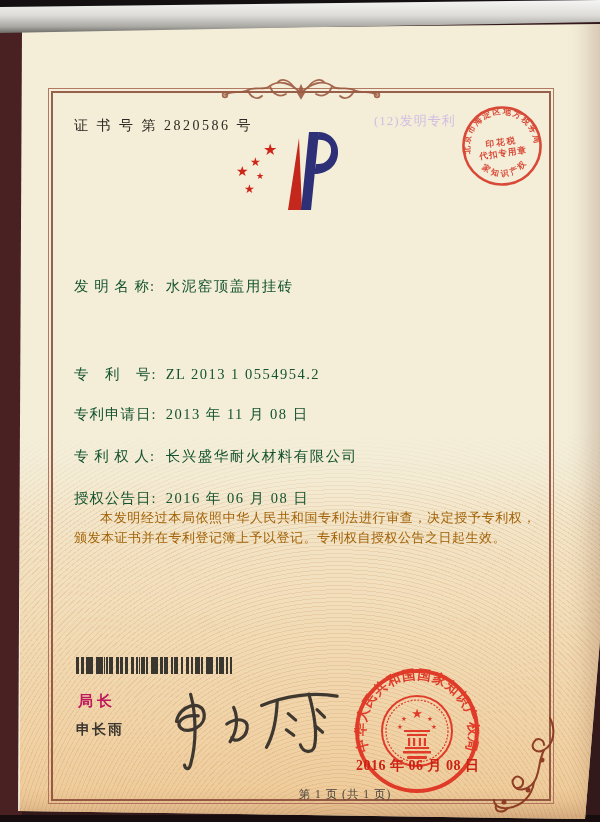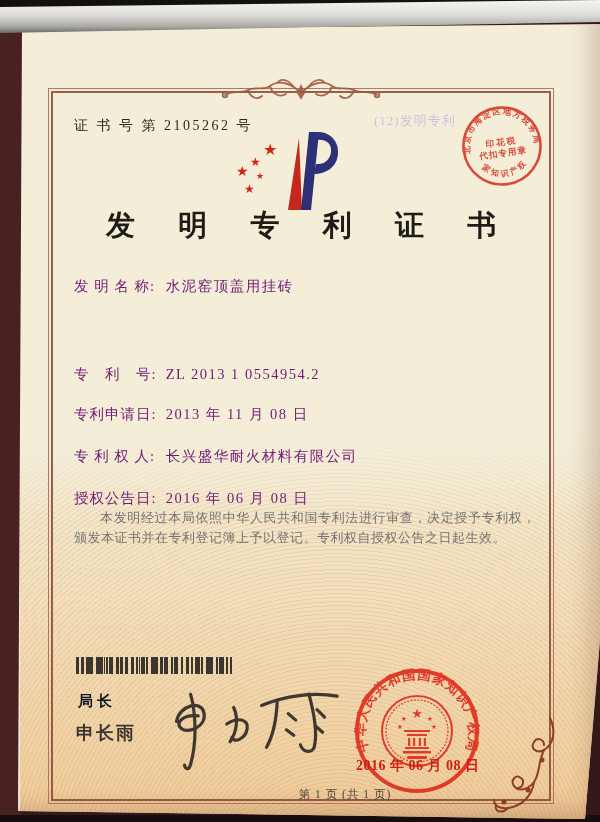--- a/index.html
+++ b/index.html
@@ -24,33 +24,33 @@
     -webkit-mask-image:linear-gradient(180deg,transparent 0,#000 22%);
     mask-image:linear-gradient(180deg,transparent 0,#000 22%);}
   
   .frame{position:absolute;left:48px;top:88px;width:506px;height:716px;border:1px solid rgba(170,107,85,.9);}
   .frame-inner{position:absolute;inset:2px;border:2px solid rgba(134,70,52,.85);}
   
   .cert-no{position:absolute;left:74px;top:117px;font-size:14px;letter-spacing:2.5px;color:#2c2822;}
   .watermark{position:absolute;left:374px;top:112px;font-size:13px;color:#8b5cf6;opacity:.33;letter-spacing:1px;}
   .title{position:absolute;left:48px;top:206px;width:506px;text-align:center;font-size:29px;font-weight:700;
     letter-spacing:18px;text-indent:18px;color:#1f1c18;}
-  .row{position:absolute;left:74px;font-size:14.5px;color:#701a75;white-space:nowrap;}
+  .row{position:absolute;left:74px;font-size:14.5px;color:#14532d;white-space:nowrap;}
   .row .lbl{display:inline-block;min-width:88px;letter-spacing:1px;}
   .row .val{letter-spacing:1.5px;}
   .body-text{position:absolute;left:74px;top:508px;width:462px;font-size:13px;line-height:20px;
-    text-align:justify;color:#737373;letter-spacing:.5px;}
+    text-align:justify;color:#a16207;letter-spacing:.5px;}
   .body-text p{margin:0;text-indent:2em;}
   .barcode{position:absolute;left:76px;top:657px;width:156px;height:17px;opacity:.85;
     background:
       repeating-linear-gradient(90deg,#1b1b1b 0 2px,transparent 2px 5px),
       repeating-linear-gradient(90deg,#1b1b1b 0 1px,transparent 1px 7px),
       repeating-linear-gradient(90deg,#1b1b1b 0 3px,transparent 3px 11px);}
-  .signer-title{position:absolute;left:78px;top:692px;font-size:15px;font-weight:600;letter-spacing:4px;color:#0f172a;}
-  .signer-name{position:absolute;left:76px;top:721px;font-size:18px;font-weight:600;letter-spacing:2px;color:#3a362f;}
+  .signer-title{position:absolute;left:78px;top:692px;font-size:15px;font-weight:600;letter-spacing:4px;color:#be185d;}
+  .signer-name{position:absolute;left:76px;top:721px;font-size:14px;font-weight:600;letter-spacing:2px;color:#3a362f;}
   .footer{position:absolute;left:48px;top:787px;width:594px;text-align:center;font-size:11.5px;color:#4a443c;letter-spacing:1px;}
   
   .logo-stars span{position:absolute;color:#cf2519;line-height:1;}
   .seal-date{position:absolute;left:356px;top:757px;font-size:14px;font-weight:700;color:#cc2213;letter-spacing:.5px;z-index:6;}
   svg{overflow:visible;}
   .abs{position:absolute;}
 </style>
 </head>
 <body>
 
@@ -70,21 +70,21 @@
           <path d="M112,14 C110,22 102,26 96,22"></path>
           <path d="M134,18 C132,26 124,28 120,24"></path>
           <path d="M88,16 C92,8 100,6 104,10"></path>
           <circle cx="157" cy="23" r="2.3"></circle>
         </g>
         <use href="#flourish-half" transform="translate(162,0) scale(-1,1)"></use>
         <path d="M78,21 L81,14 L84,21 L81,26 Z" fill="#9d5a41"></path>
       </g>
     </svg>
 
-    <div class="cert-no">证 书 号 第 2105262 号</div>
+    <div class="cert-no">证 书 号 第 2820586 号</div>
 
     <div class="watermark">(12)发明专利</div>
 
     <div class="logo-stars">
       <span style="left:263px;top:142px;font-size:16px;">★</span>
       <span style="left:250px;top:156px;font-size:12px;">★</span>
       <span style="left:236px;top:165px;font-size:14px;">★</span>
       <span style="left:256px;top:172px;font-size:9px;">★</span>
       <span style="left:244px;top:183px;font-size:12px;">★</span>
     </div>
@@ -105,21 +105,20 @@
           <textPath href="#tsTop" startOffset="50%" text-anchor="middle">北京市海淀区地方税务局</textPath>
         </text>
         <text font-size="8" font-weight="bold" fill="#d63c2a" letter-spacing="2.5">
           <textPath href="#tsBot" startOffset="50%" text-anchor="middle">国家知识产权局</textPath>
         </text>
         <text x="0" y="-1" font-size="8.6" font-weight="bold" fill="#d63c2a" text-anchor="middle" letter-spacing="2">印花税</text>
         <text x="0" y="10" font-size="8.6" font-weight="bold" fill="#d63c2a" text-anchor="middle" letter-spacing="1">代扣专用章</text>
       </g>
     </svg>
 
-    <div class="title">发 明 专 利 证 书</div>
 
     <div class="row" style="top:277px;">
       <span class="lbl">发 明 名 称:</span>
       <span class="val">水泥窑顶盖用挂砖</span>
     </div>
     <div class="row" style="top:365px;">
       <span class="lbl">专　利　号:</span>
       <span class="val">ZL 2013 1 0554954.2</span>
     </div>
     <div class="row" style="top:405px;">

